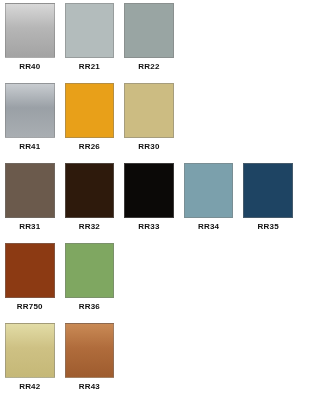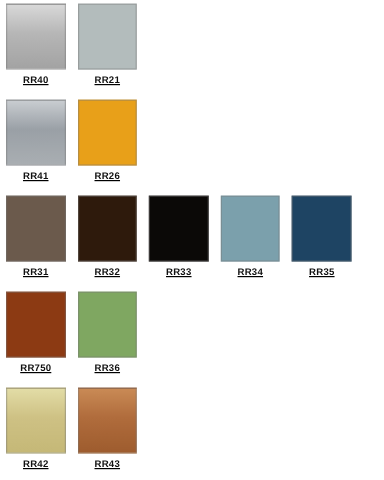--- a/index.html
+++ b/index.html
@@ -19,21 +19,20 @@
     width: 298px;
     height: 400px;
     box-sizing: border-box;
     padding: 3px 0 0 0;
   }
   .swatch-row {
     display: flex;
     width: 298px;
     height: 80px;
     box-sizing: border-box;
-    text-decoration: underline;
   }
   .swatch-cell {
     width: 59.6px;
     height: 80px;
     box-sizing: border-box;
     display: flex;
     flex-direction: column;
     align-items: center;
     padding: 0 5px;
   }
@@ -64,30 +63,38 @@
 
   <div class="swatch-row">
     <div class="swatch-cell">
       <div class="swatch-chip" style="background: linear-gradient(rgb(216, 216, 216) 0%, rgb(182, 182, 182) 45%, rgb(163, 163, 163) 100%);"></div>
       <div class="swatch-label">RR40</div>
     </div>
     <div class="swatch-cell">
       <div class="swatch-chip" style="background: rgb(179, 188, 188);"></div>
       <div class="swatch-label">RR21</div>
     </div>
+    <div class="swatch-cell">
+      <div class="swatch-chip" style="background: rgb(153, 165, 163);"></div>
+      <div class="swatch-label">RR22</div>
+    </div>
   </div>
 
   <div class="swatch-row">
     <div class="swatch-cell">
       <div class="swatch-chip" style="background: linear-gradient(rgb(200, 204, 208) 0%, rgb(154, 160, 166) 45%, rgb(169, 174, 178) 100%);"></div>
       <div class="swatch-label">RR41</div>
     </div>
     <div class="swatch-cell">
       <div class="swatch-chip" style="background: rgb(232, 160, 25);"></div>
       <div class="swatch-label">RR26</div>
+    </div>
+    <div class="swatch-cell">
+      <div class="swatch-chip" style="background: rgb(204, 188, 130);"></div>
+      <div class="swatch-label">RR30</div>
     </div>
   </div>
 
   <div class="swatch-row">
     <div class="swatch-cell">
       <div class="swatch-chip" style="background: rgb(107, 90, 76);"></div>
       <div class="swatch-label">RR31</div>
     </div>
     <div class="swatch-cell">
       <div class="swatch-chip" style="background: rgb(46, 26, 12);"></div>

